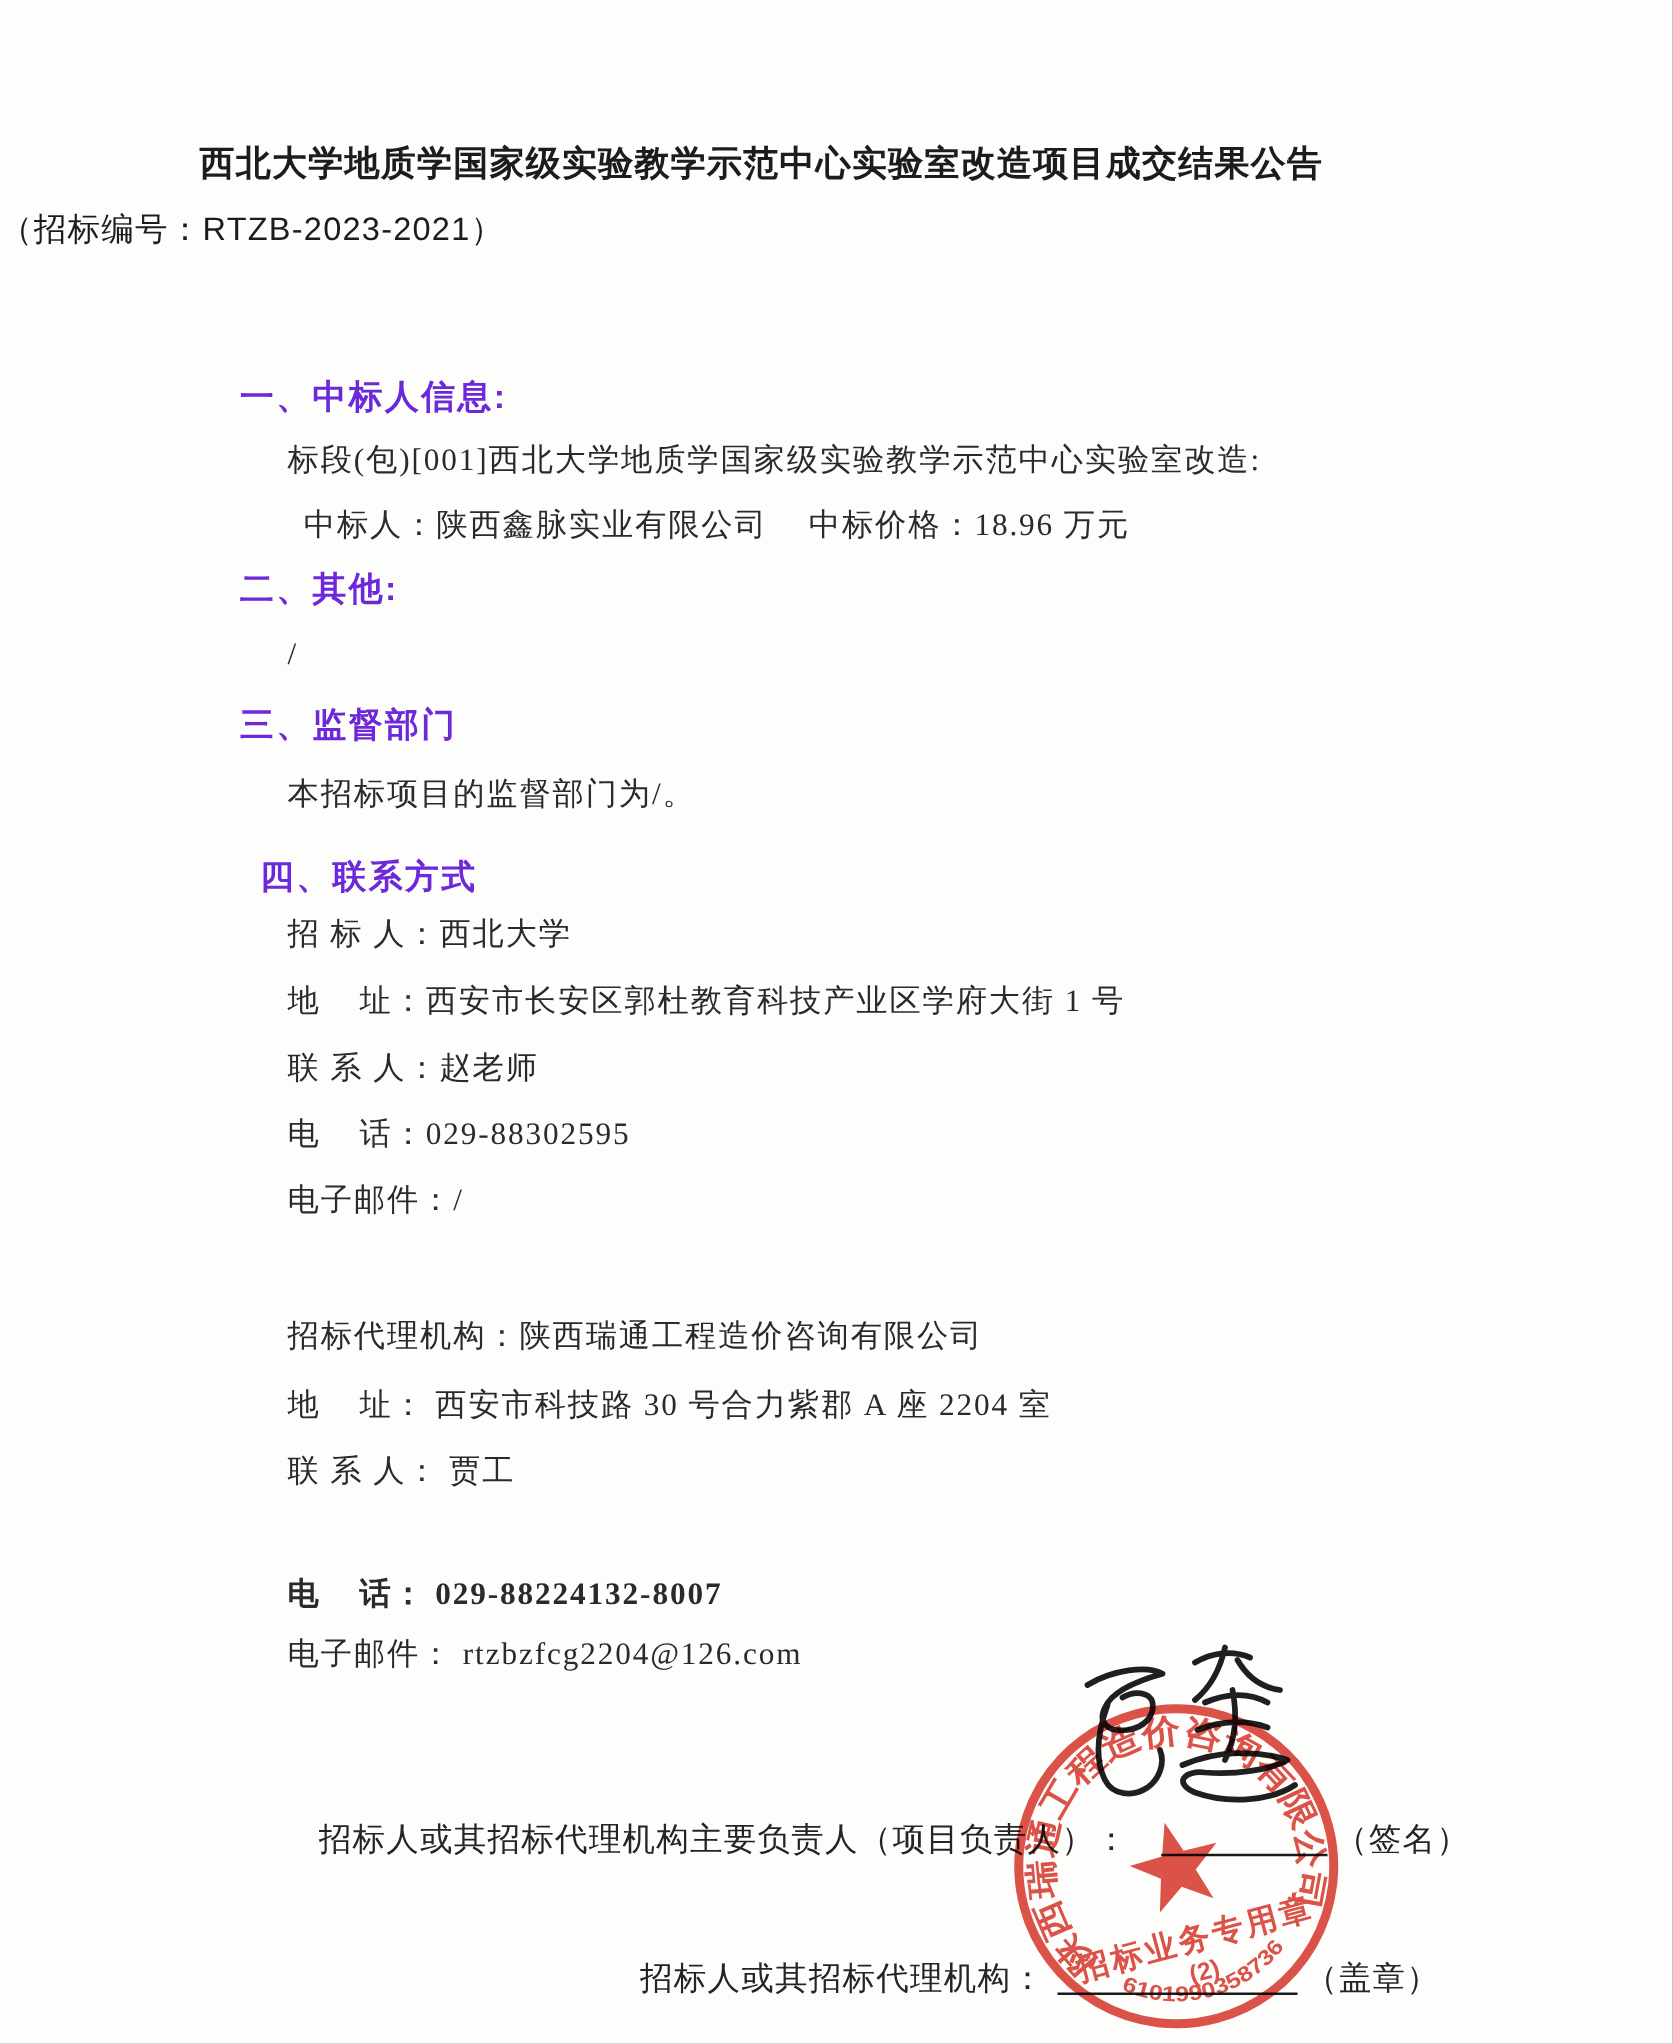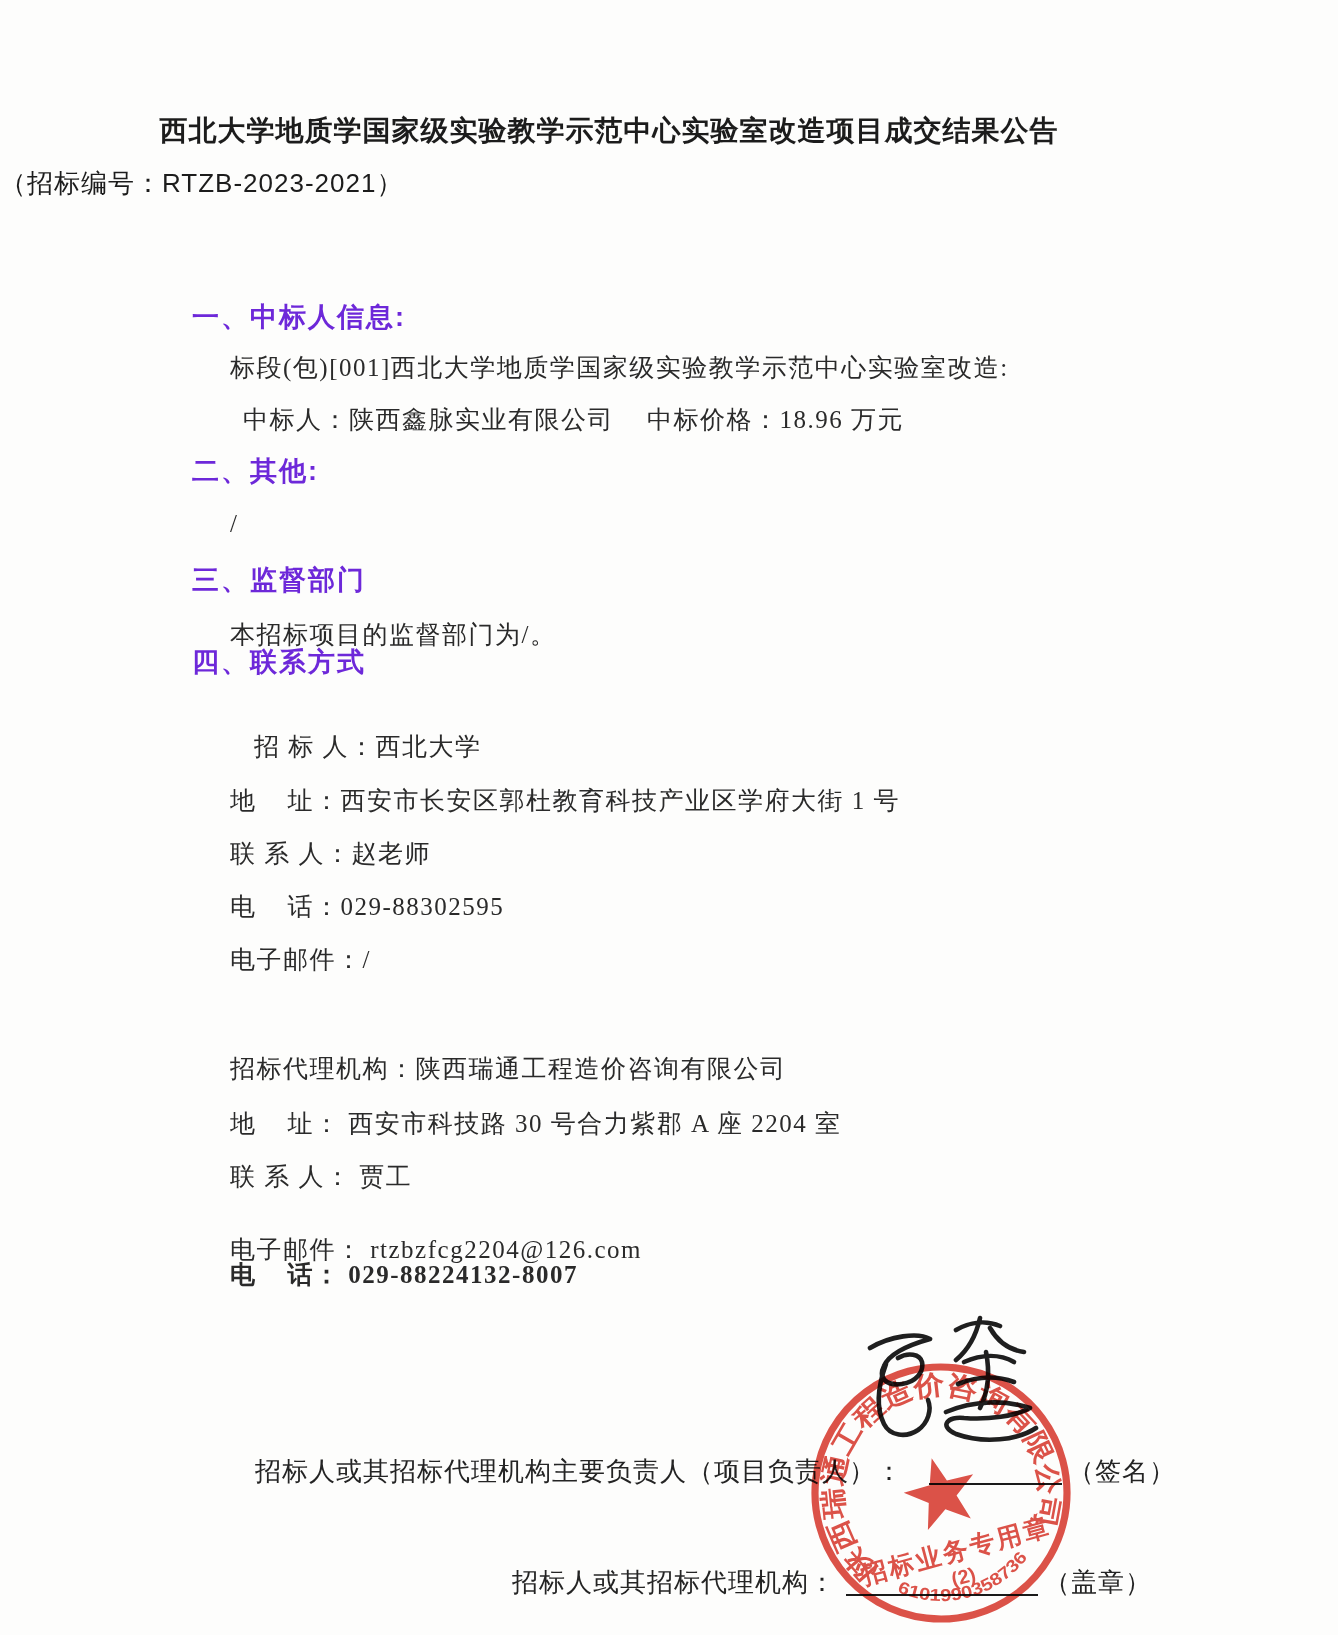--- a/index.html
+++ b/index.html
@@ -65,33 +65,33 @@
   <div class="abs body-line indent1" style="top:351px;">标段(包)[001]西北大学地质学国家级实验教学示范中心实验室改造:</div>
   <div class="abs body-line indent2" style="top:403px;">中标人：陕西鑫脉实业有限公司</div>
   <div class="abs body-line" style="left:647px;top:403px;">中标价格：18.96 万元</div>
 
   <div class="abs heading" style="top:453px;">二、其他:</div>
   <div class="abs body-line indent1" style="top:510px;">/</div>
 
   <div class="abs heading" style="top:562px;">三、监督部门</div>
   <div class="abs body-line indent1" style="top:618px;">本招标项目的监督部门为/。</div>
 
-  <div class="abs heading" style="top:644px;">四、联系方式</div>
+  <div class="abs heading" style="top:683px;margin-left:16px;">四、联系方式</div>
 
-  <div class="abs body-line indent1" style="top:730px;margin-left:24px;">招 标 人：西北大学</div>
+  <div class="abs body-line indent1" style="top:730px;">招 标 人：西北大学</div>
   <div class="abs body-line indent1" style="top:784px;">地    址：西安市长安区郭杜教育科技产业区学府大街 1 号</div>
   <div class="abs body-line indent1" style="top:837px;">联 系 人：赵老师</div>
   <div class="abs body-line indent1" style="top:890px;">电    话：029-88302595</div>
   <div class="abs body-line indent1" style="top:943px;">电子邮件：/</div>
 
   <div class="abs body-line indent1" style="top:1052px;">招标代理机构：陕西瑞通工程造价咨询有限公司</div>
   <div class="abs body-line indent1" style="top:1107px;">地    址： 西安市科技路 30 号合力紫郡 A 座 2204 室</div>
   <div class="abs body-line indent1" style="top:1160px;">联 系 人： 贾工</div>
   <div class="abs body-line indent1" style="top:1258px;font-weight:bold;">电    话： 029-88224132-8007</div>
-  <div class="abs body-line indent1" style="top:1233px;">电子邮件： rtzbzfcg2204@126.com</div>
+  <div class="abs body-line indent1" style="top:1306px;">电子邮件： rtzbzfcg2204@126.com</div>
 
   <div class="abs signoff-line" style="left:482px;top:1535px;">
     <span>招标人或其招标代理机构：</span><span class="sig-underline ul-2"></span><span>（盖章）</span>
   </div>
 
   <div class="abs signoff-line" style="left:225px;top:1424px;">
     <span>招标人或其招标代理机构主要负责人（项目负责人）：</span><span class="sig-underline ul-1"></span><span>（签名）</span>
   </div>
 
   <svg class="stamp-svg" viewBox="0 0 300 300">

